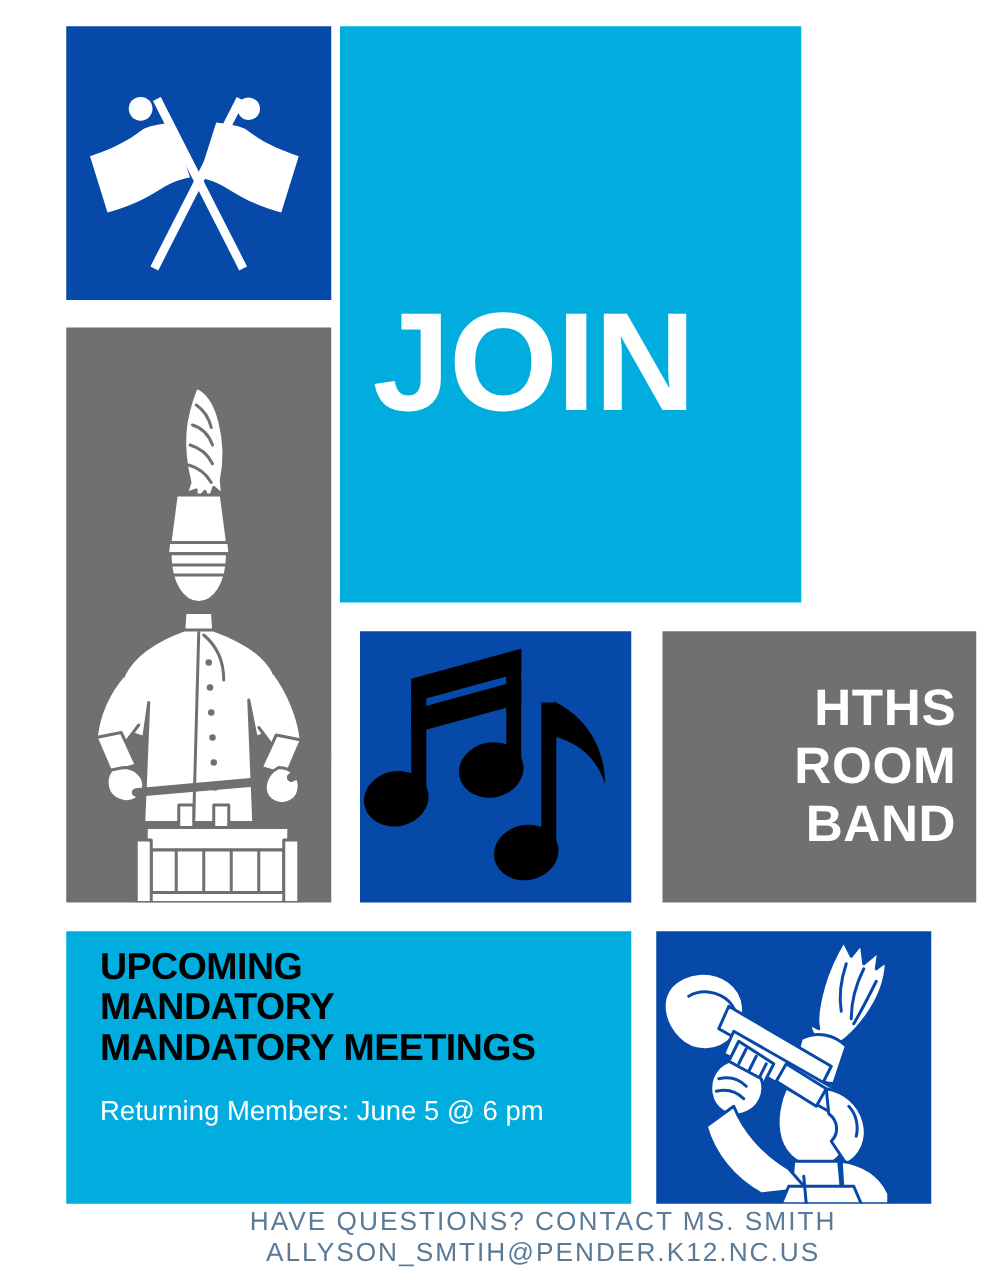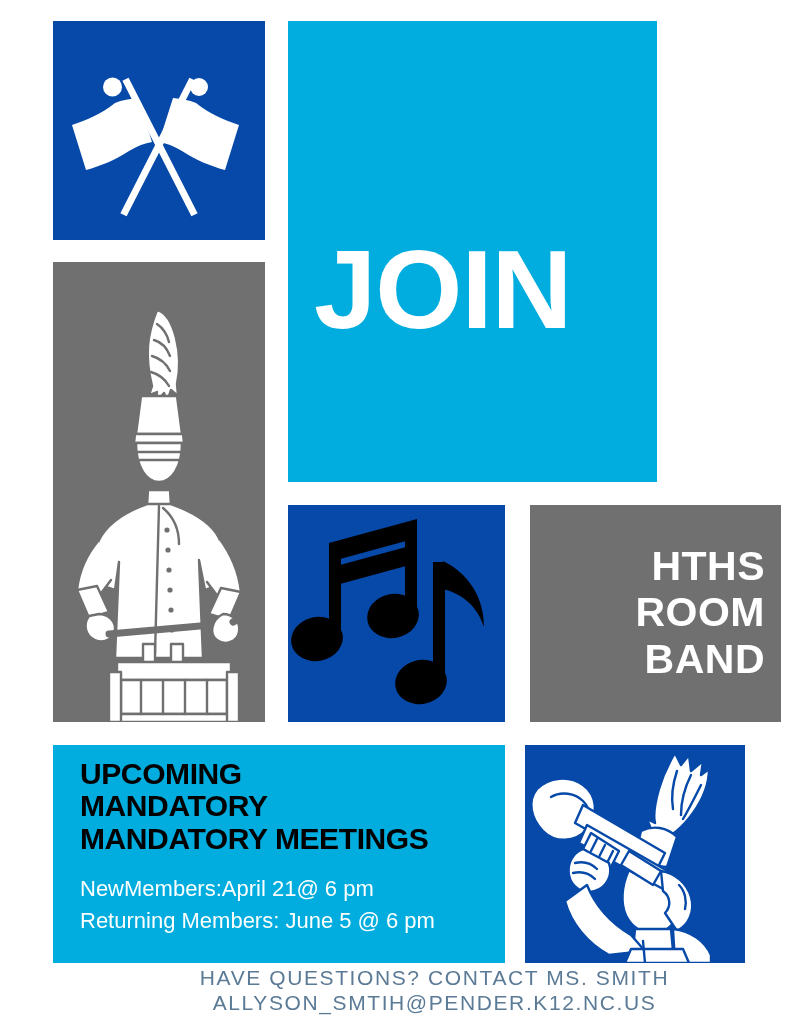--- a/index.html
+++ b/index.html
@@ -13,21 +13,21 @@
   .poster{position:relative;width:791px;height:1024px;}
   .tile{position:absolute;box-sizing:border-box;overflow:hidden;}
 
   
   .tile-blue{background:#0649A8;}
   .tile-cyan{background:#00ADDE;}
   .tile-gray{background:#707070;}
 
   
   #flags-tile   {left:53px;  top:21px;  width:212px; height:219px;}
-  #headline-tile{left:288px; top:21px;  width:369px; height:461px;}
+  #headline-tile{left:272px; top:21px;  width:369px; height:461px;}
   #drummer-tile {left:53px;  top:262px; width:212px; height:460px;}
   #notes-tile   {left:288px; top:505px; width:217px; height:217px;}
   #bandroom-tile{left:530px; top:505px; width:251px; height:217px;}
   #meetings-tile{left:53px;  top:745px; width:452px; height:218px;}
   #trumpet-tile {left:525px; top:745px; width:220px; height:218px;}
   #footer-block {left:0;     top:966px; width:791px; height:58px;}
 
   
   .headline{
     position:absolute;
@@ -225,21 +225,20 @@
     </div>
   </div>
 
   <div class="tile tile-cyan" id="meetings-tile">
     <div class="meet-head">
       <span>UPCOMING</span>
       <span>MANDATORY</span>
       <span>MANDATORY MEETINGS</span>
     </div>
     <div class="meet-lines">
-      <span>NewMembers:April 21@ 6 pm</span>
       <span>Returning Members: June 5 @ 6 pm</span>
     </div>
   </div>
 
   <div class="tile tile-blue" id="trumpet-tile">
     <svg width="220" height="218" viewBox="0 0 220 218">
       <g fill="#ffffff" stroke="#0649A8" stroke-width="2.4" stroke-linejoin="round" stroke-linecap="round">
 
         <path d="M150 8 C 144 18, 138 30, 134 44 C 130 58, 128 70, 130 78 L 122 74 L 126 84 L 116 82 L 124 92 L 134 96 C 146 92, 158 82, 168 68 C 178 54, 184 38, 184 24 L 176 30 L 178 16 L 166 26 L 164 10 L 156 20 Z"></path>
         <path d="M152 26 C 148 38, 146 52, 148 64" fill="none"></path>

